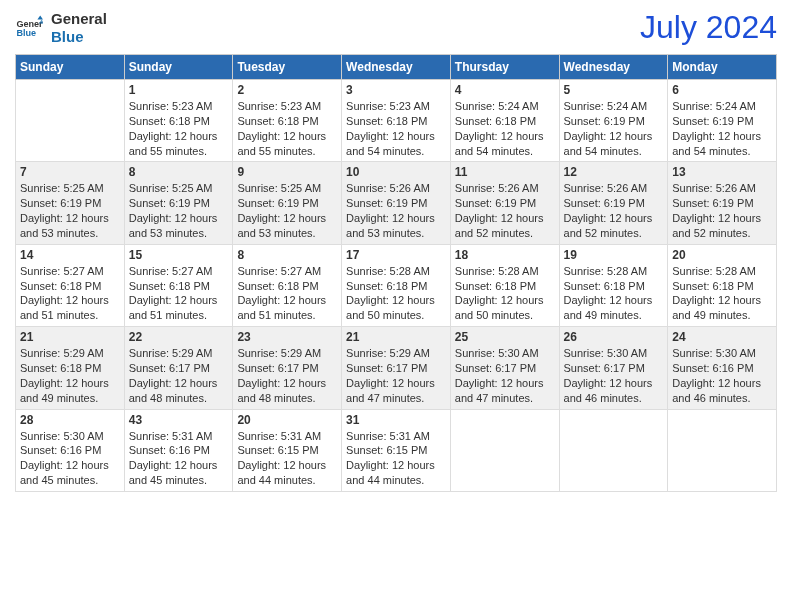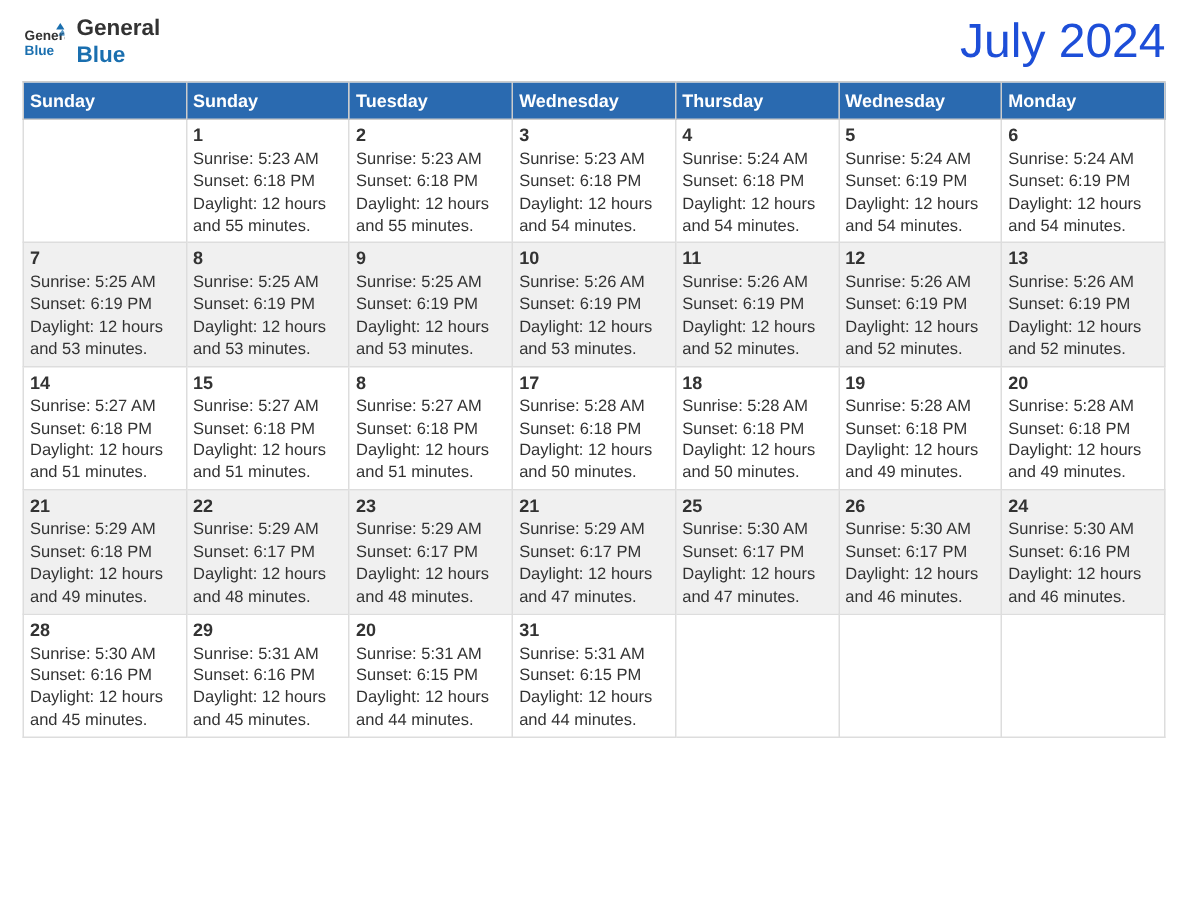--- a/index.html
+++ b/index.html
@@ -332,21 +332,21 @@
         </tr>
         <tr>
           <td>
           <span class="day-number">28</span>
           <div class="day-info">
             Sunrise: 5:30 AM<br>Sunset: 6:16 PM<br>Daylight: 12 hours<br>and 45 minutes.
 
           </div>
         </td>
           <td>
-          <span class="day-number">29</span>
+          <span class="day-number">43</span>
           <div class="day-info">
             Sunrise: 5:31 AM<br>Sunset: 6:16 PM<br>Daylight: 12 hours<br>and 45 minutes.
 
           </div>
         </td>
           <td>
           <span class="day-number">20</span>
           <div class="day-info">
             Sunrise: 5:31 AM<br>Sunset: 6:15 PM<br>Daylight: 12 hours<br>and 44 minutes.
 

